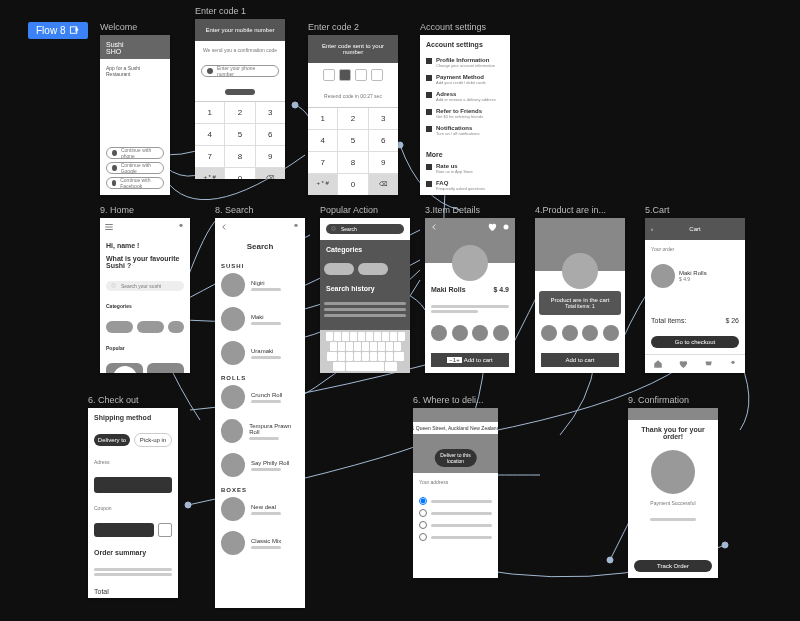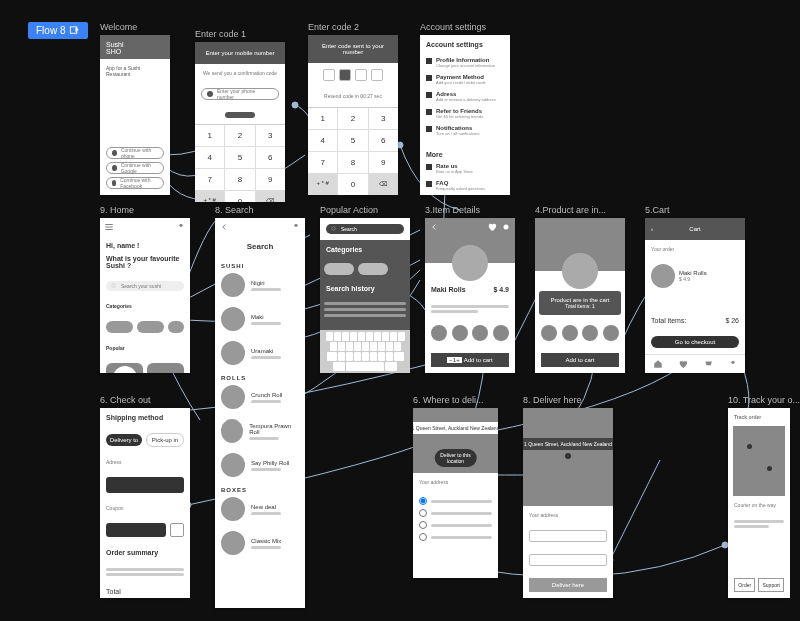--- a/index.html
+++ b/index.html
@@ -124,21 +124,21 @@
             <span class="f-tiny">Continue with Google</span>
           </div>
       <div class="pill-outline">
             <div class="dot" style="width:6px;height:6px;background:#555"></div>
             <span class="f-tiny">Continue with Facebook</span>
           </div>
     </div>
   </div>
 </div>
 
-<div class="screen" style="left:195px;top:29px">
+<div class="screen" style="left:195px;top:6px">
   <div class="screen-title">Enter code 1</div>
   <div class="frame" style="width:90px;height:160px">
     <div class="dark-top">Enter your mobile number</div>
     <div class="pad txt-c f-tiny">We send you a confirmation code</div>
     <div class="pad">
           <div class="pill-outline">
             <div class="dot" style="background:#555;width:6px;height:6px"></div>
             <span class="f-tiny">Enter your phone number</span>
           </div>
         </div>
@@ -531,21 +531,21 @@
           <svg class="nav-ico" viewBox="0 0 24 24">
             <path d="M6 6h15l-2 9H8z"></path>
           </svg>
           <svg class="nav-ico" viewBox="0 0 24 24">
             <circle cx="12" cy="8" r="4"></circle>
           </svg>
         </div>
   </div>
 </div>
 
-<div class="screen" style="left:100px;top:395px">
+<div class="screen" style="left:88px;top:395px">
   <div class="screen-title">6. Check out</div>
   <div class="frame" style="width:90px;height:190px;color:#333">
     <div class="gray-box" style="height:16px"></div>
     <div class="pad" style="font-weight:bold">Shipping method</div>
     <div class="pad row">
           <div class="btn-dk" style="flex:1">Delivery to</div>
           <div style="flex:1;text-align:center;font-size:6px;padding:3px;border:1px solid #ccc;border-radius:10px">Pick-up in</div>
         </div>
     <div class="pad f-tiny">Adress</div>
     <div class="pad">
@@ -593,55 +593,31 @@
             <div class="line" style="flex:1"></div>
           </div>
       <div class="row">
             <input type="radio" style="margin: 0px; width: 8px; height: 8px;">
             <div class="line" style="flex:1"></div>
           </div>
     </div>
   </div>
 </div>
 
-<div class="screen" style="left:523px;top:395px">
-  <div class="screen-title">8. Deliver here</div>
-  <div class="frame" style="width:90px;height:190px;color:#333">
-    <div class="gray-box" style="height:100px;position:relative">
-      <div style="position:absolute;top:45px;left:50%;transform:translateX(-50%);width:6px;height:6px;background:#333;border-radius:50%"></div>
-      <div style="position:absolute;top:30px;left:50%;transform:translateX(-50%);background:#444;color:#fff;padding:3px 5px;border-radius:3px;font-size:5px;white-space:nowrap">1 Queen Street, Auckland New Zealand</div>
-    </div>
-    <div class="pad f-tiny">Your address</div>
-    <div class="pad">
-          <div class="input-line"></div>
-        </div>
-    <div class="pad">
-          <div class="input-line"></div>
+
+<div class="screen" style="left: 628px; top: 395px;">
+  <div class="screen-title">9. Confirmation</div>
+  <div class="frame" style="width:90px;height:170px;color:#333">
+    <div class="gray-box" style="height:12px"></div>
+    <div class="pad txt-c" style="font-weight:bold;font-size:7px">Thank you for your order!</div>
+    <div class="circle-lg" style="width:44px;height:44px;margin-top:4px"></div>
+    <div class="pad txt-c f-tiny">Payment Successful</div>
+    <div class="pad txt-c">
+          <div class="line" style="width:60%;margin:0 auto"></div>
         </div>
     <div style="flex:1"></div>
     <div class="pad">
-          <div class="btn-dk-sq" style="background:#999">Deliver here</div>
-        </div>
-  </div>
-</div>
-
-
-<div class="screen" style="left: 728px; top: 395px;">
-      <div class="screen-title">10. Track your o...</div>
-      <div class="frame" style="width:62px;height:190px;color:#333">
-        <div class="pad f-tiny" style="font-weight:bold">Track order</div>
-        <div class="gray-box" style="height:70px;margin:0 5px;position:relative">
-          <div style="position:absolute;top:18px;left:14px;width:5px;height:5px;background:#333;border-radius:50%"></div>
-          <div style="position:absolute;top:40px;left:34px;width:5px;height:5px;background:#333;border-radius:50%"></div>
-        </div>
-        <div class="pad f-tiny">Courier on the way</div>
-        <div class="pad">
-          <div class="line"></div>
-          <div class="line" style="margin-top:2px;width:70%"></div>
-        </div>
-        <div style="flex:1"></div>
-        <div class="pad row" style="gap:3px">
-          <div style="flex:1;border:1px solid #999;text-align:center;font-size:5px;padding:3px">Order</div>
-          <div style="flex:1;border:1px solid #999;text-align:center;font-size:5px;padding:3px">Support</div>
-        </div>
-      </div>
-    </div>
+          <div class="btn-dk">Track Order</div>
+        </div>
+  </div>
+</div>
+
   </div>
 
 </body></html>

